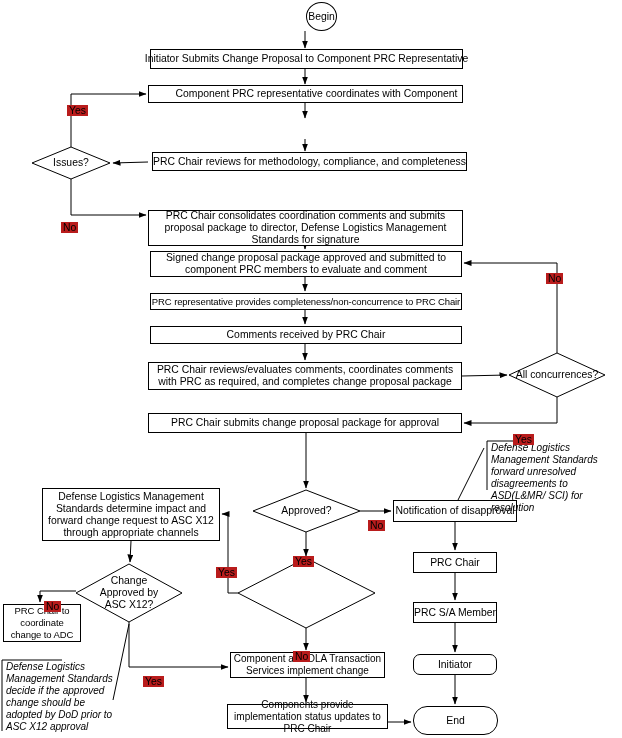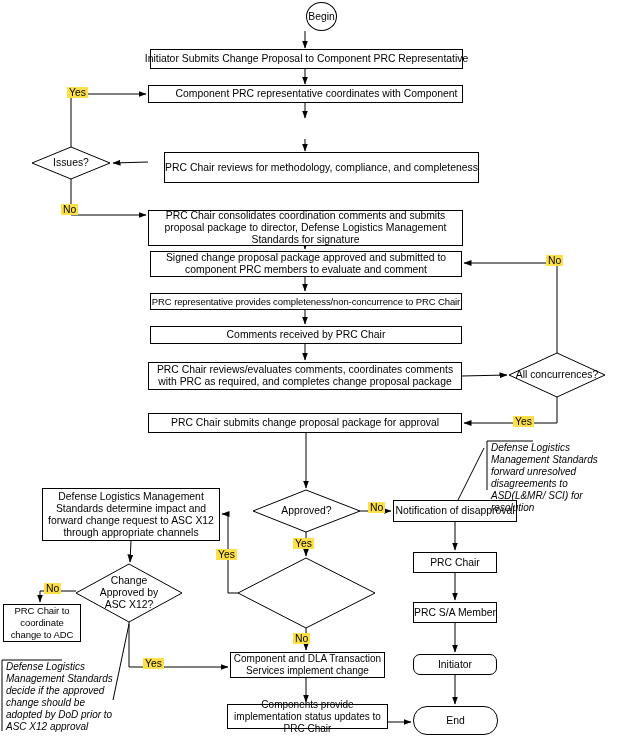--- a/index.html
+++ b/index.html
@@ -7,22 +7,22 @@
           font-family:"Liberation Sans",sans-serif;color:#000;overflow:hidden;}
   svg.layer{position:absolute;left:0;top:0;width:622px;height:738px;}
   .node{position:absolute;border:1px solid #000;background:#fff;display:flex;
         align-items:center;justify-content:center;text-align:center;
         font-size:10.4px;line-height:12px;box-sizing:border-box;padding:1px 2px;}
   .oneline{white-space:nowrap;}
   .terminator{border-radius:50%;}
   .stadium{border-radius:14px;}
   .dtext{position:absolute;display:flex;align-items:center;justify-content:center;
          text-align:center;font-size:10.4px;line-height:12px;}
-  .elabel{position:absolute;font-size:10.4px;line-height:11px;background:#fde047;
-          padding:0 2px;}
+  .elabel{position:absolute;font-size:10.4px;line-height:11px;background:#b91c1c;
+          padding:0 2px;margin-top:18px;}
   .annot{position:absolute;font-style:italic;font-size:10px;line-height:12px;
          text-align:left;padding:1px 0 0 4px;box-sizing:border-box;}
   .small{font-size:10px;}
   .tiny{font-size:9.5px;letter-spacing:-0.1px;}
 </style>
 </head>
 <body>
 
 <div id="canvas">
 
@@ -78,21 +78,21 @@
     </g>
   </svg>
 
   <div class="node terminator" style="left:290px;top:2px;width:31px;height:29px;margin-left:16px;">Begin</div>
 
   <div class="node oneline" style="left:150px;top:49px;width:313px;height:20px;">Initiator Submits Change Proposal to Component PRC Representative</div>
 
   <div class="node oneline" style="left:148px;top:85px;width:315px;height:18px;padding-left:24px;">Component PRC representative coordinates with Component</div>
 
 
-  <div class="node oneline" style="left:164px;top:152px;width:315px;height:31px;">PRC Chair reviews for methodology, compliance, and completeness</div>
+  <div class="node oneline" style="left:152px;top:152px;width:315px;height:19px;">PRC Chair reviews for methodology, compliance, and completeness</div>
 
   <div class="node" style="left:148px;top:210px;width:315px;height:36px;">PRC Chair consolidates coordination comments and submits proposal package to director, Defense Logistics Management Standards for signature</div>
 
   <div class="node" style="left:150px;top:251px;width:312px;height:26px;">Signed change proposal package approved and submitted to component PRC members to evaluate and comment</div>
 
   <div class="node oneline tiny" style="left:150px;top:293px;width:312px;height:17px;">PRC representative provides completeness/non-concurrence to PRC Chair</div>
 
   <div class="node oneline" style="left:150px;top:326px;width:312px;height:18px;">Comments received by PRC Chair</div>
 
   <div class="node" style="left:148px;top:362px;width:314px;height:28px;">PRC Chair reviews/evaluates comments, coordinates comments with PRC as required, and completes change proposal package</div>

